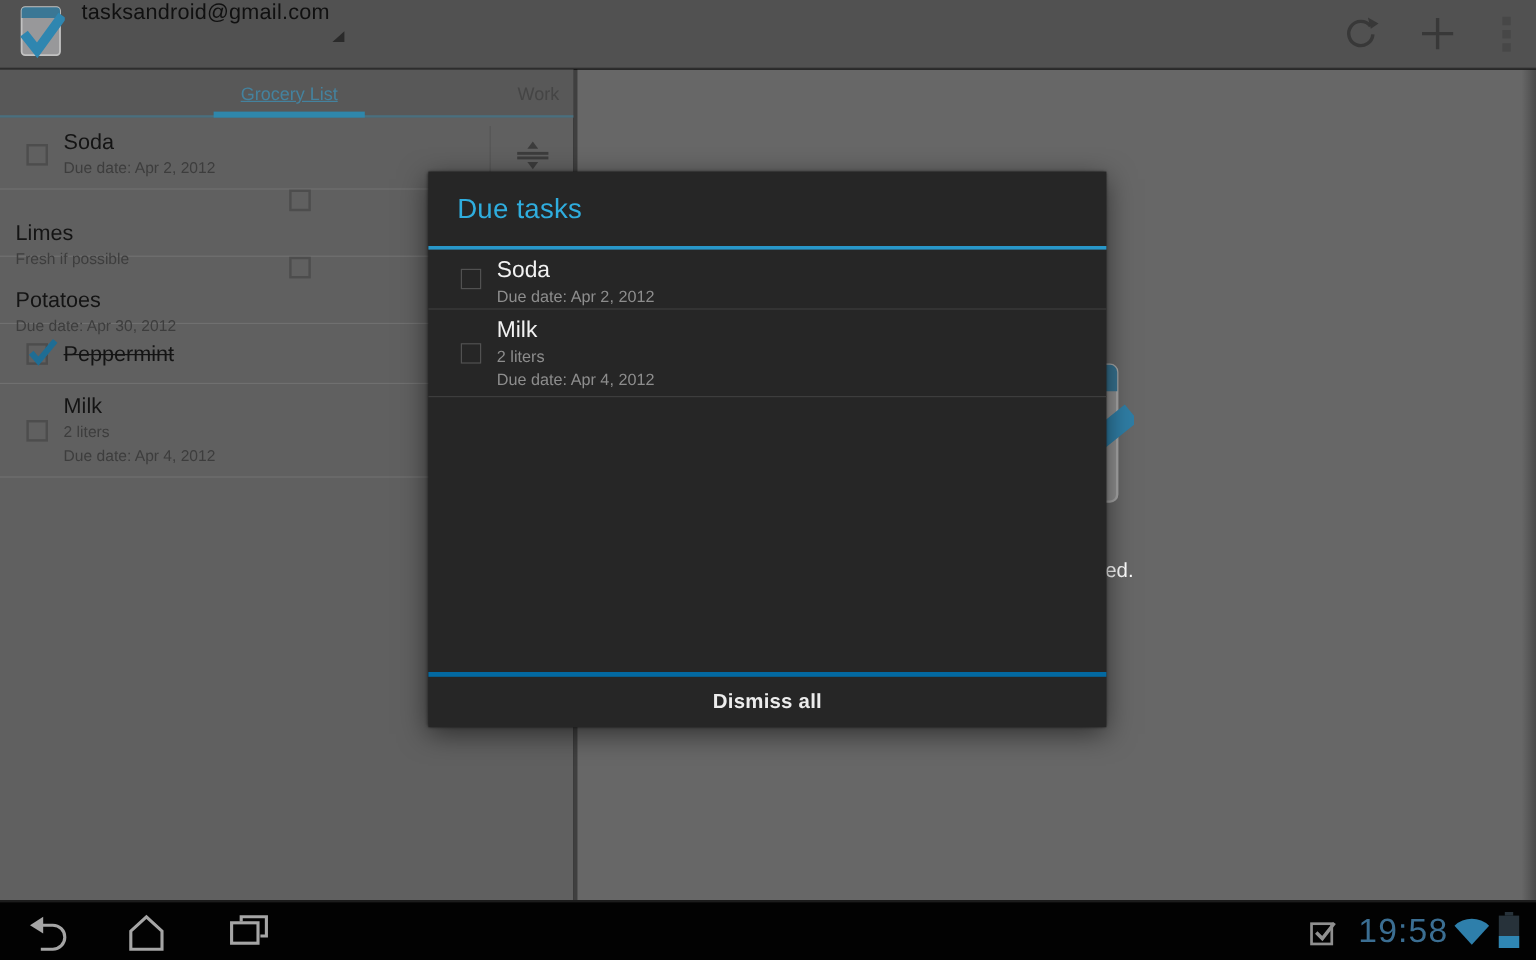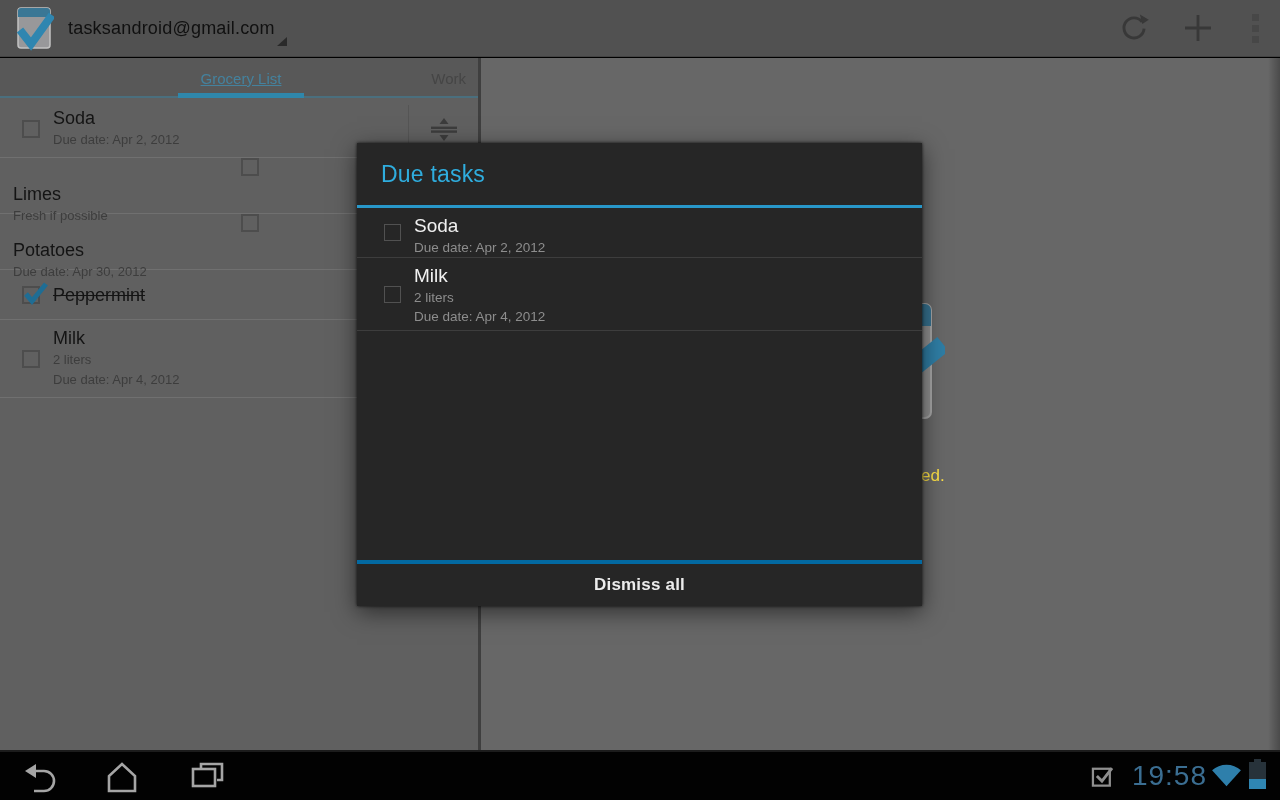--- a/index.html
+++ b/index.html
@@ -8,21 +8,21 @@
     position:relative;width:1280px;height:800px;overflow:hidden;
     font-family:"Liberation Sans",sans-serif;background:#000;
     -webkit-font-smoothing:antialiased;
   }
   
   .action-bar{
     position:absolute;left:0;top:0;width:1280px;height:57px;
     background:#515151;border-bottom:1px solid #434343;
     display:flex;align-items:center;
   }
-  .account-spinner{display:flex;align-items:center;height:100%;padding:0 10px 0 12px;position:relative;}
+  .account-spinner{display:flex;align-items:flex-start;height:100%;padding:0 10px 0 12px;position:relative;}
   .app-icon{margin-top:4px;}
   .account-name{font-size:18px;color:#101010;margin-left:14px;letter-spacing:.2px;}
   .spinner-caret{width:0;height:0;border-left:10px solid transparent;border-bottom:9px solid #2a2a2a;margin:26px 0 0 2px;}
   .ab-actions{margin-left:auto;display:flex;align-items:center;height:100%;}
   .ab-btn{width:64px;height:100%;display:flex;align-items:center;justify-content:center;}
   .overflow-dots{display:flex;flex-direction:column;gap:4px;}
   .overflow-dots i{width:7px;height:7px;background:#474747;display:block;}
   
   .left-pane{position:absolute;left:0;top:58px;width:478px;height:692px;background:#606060;}
   .pane-divider{position:absolute;left:478px;top:58px;width:3px;height:692px;background:#3f3f3f;}
@@ -39,21 +39,21 @@
   .task-text{margin-left:13px;padding-top:7px;}
   .task-text.vcenter{align-self:center;padding-top:0;}
   .task-title{font-size:18px;line-height:22px;color:#141414;}
   .task-title.done{text-decoration:line-through;}
   .task-sub{font-size:13px;line-height:19px;color:#3d3d3d;margin-top:1px;}
   .handle-area{margin-left:auto;margin-right:0;width:70px;align-self:stretch;border-left:1px solid #555;
     display:flex;align-items:center;justify-content:center;margin-top:5px;margin-bottom:5px;}
   
   .right-pane{position:absolute;left:481px;top:58px;width:799px;height:692px;background:#676767;}
   .detail-logo{position:absolute;left:336px;top:242px;}
-  .detail-fragment{position:absolute;left:440px;top:408px;font-size:17px;color:#fde047;}
+  .detail-fragment{position:absolute;left:440px;top:408px;font-size:17px;color:#ffffff;}
   .edge-shade{position:absolute;right:0;top:0;width:12px;height:100%;
     background:linear-gradient(to right, rgba(0,0,0,0), rgba(0,0,0,0.28));}
   
   .dialog{
     position:absolute;left:357px;top:143px;width:565px;height:463px;background:#262626;
     display:flex;flex-direction:column;z-index:10;
     box-shadow:0 6px 22px rgba(0,0,0,.55), 0 0 3px rgba(0,0,0,.8);
   }
   .dlg-title{height:62px;display:flex;align-items:center;padding-left:24px;font-size:23px;color:#2fadde;letter-spacing:.2px;}
   .dlg-rule{height:3px;background:#2897c9;flex:none;}
@@ -64,21 +64,21 @@
   .dlg-item-title{font-size:19px;line-height:24px;color:#f1f1f1;}
   .dlg-item-sub{font-size:13.5px;line-height:19px;color:#8d8d8d;}
   .dlg-spacer{flex:1;}
   .dlg-btnbar{height:46px;border-top:4px solid #0369a1;display:flex;align-items:center;justify-content:center;}
   .dlg-btn-label{font-size:17px;font-weight:bold;color:#ececec;letter-spacing:.2px;}
   
   .nav-bar{position:absolute;left:0;top:750px;width:1280px;height:50px;background:#020202;border-top:2px solid #1c1c1c;
     display:flex;align-items:center;}
   .nav-btn{display:flex;align-items:center;justify-content:center;}
   .nav-back{margin-left:22px;} .nav-home{margin-left:44px;} .nav-recents{margin-left:46px;}
-  .status-area{margin-left:auto;margin-right:14px;display:flex;}
+  .status-area{margin-left:auto;margin-right:14px;display:flex;align-items:center;}
   .notif-icon{margin-right:16px;display:flex;}
   .clock{font-size:28px;color:#3b6e92;letter-spacing:1px;line-height:1;}
   .wifi{margin-left:3px;display:flex;}
   .battery{position:relative;width:17px;height:27px;background:#27323a;margin-left:6px;}
   .battery:before{content:"";position:absolute;top:-3px;left:5px;width:7px;height:3px;background:#27323a;}
   .battery-fill{position:absolute;left:0;right:0;bottom:0;height:10px;background:#2f86b3;}
 </style>
 </head>
 <body>
 

